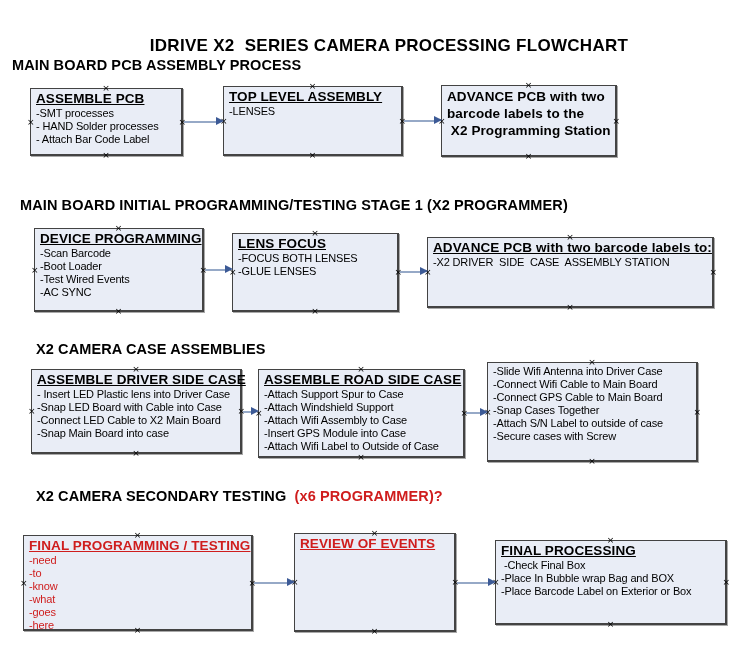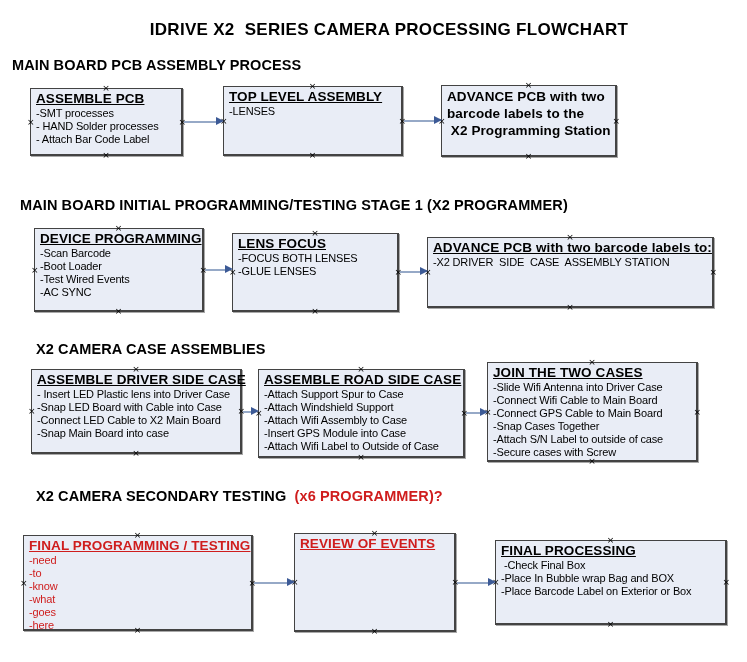--- a/index.html
+++ b/index.html
@@ -2,21 +2,21 @@
 <html style="--red-text: #cf1d1d; --box-fill: #e9edf6; --box-border: #434343; --connector-line: #96a9c7; --connector-arrow: #3c5a96;"><head>
 <meta charset="utf-8">
 <style>
   html,body{margin:0;padding:0;}
   body{
     width:747px;height:662px;position:relative;background:#ffffff;
     font-family:"Liberation Sans","DejaVu Sans",sans-serif;color:#000;
     overflow:hidden;
   }
   .page-title{
-    position:absolute;left:0;right:0;top:20px;text-align:center;
+    position:absolute;left:0;right:0;top:36px;text-align:center;
     font-size:17px;font-weight:bold;letter-spacing:.3px;white-space:pre;padding-left:31px;
   }
   .section-header{
     position:absolute;font-size:14.5px;font-weight:bold;letter-spacing:.1px;white-space:pre;
   }
   .section-header .red{color:var(--red-text);}
   .box{
     position:absolute;background:var(--box-fill);
     border:1px solid var(--box-border);border-right-width:2px;border-bottom-width:2px;
     box-shadow:1px 1px 0 #a9a9a9;
@@ -146,21 +146,20 @@
       <div class="box-line">-Attach Wifi Assembly to Case</div>
       <div class="box-line">-Insert GPS Module into Case</div>
       <div class="box-line">-Attach Wifi Label to Outside of Case</div>
     </div>
 <span class="anchor anchor-top">×</span>
     <span class="anchor anchor-bottom">×</span>
     <span class="anchor anchor-left">×</span>
     <span class="anchor anchor-right">×</span>
   </div>
 <div class="box" style="left:487px;top:362px;width:211px;height:100px">
-  <div class="box-title">JOIN THE TWO CASES</div>
   <div class="box-items">
       <div class="box-line">-Slide Wifi Antenna into Driver Case</div>
       <div class="box-line">-Connect Wifi Cable to Main Board</div>
       <div class="box-line">-Connect GPS Cable to Main Board</div>
       <div class="box-line">-Snap Cases Together</div>
       <div class="box-line">-Attach S/N Label to outside of case</div>
       <div class="box-line">-Secure cases with Screw</div>
     </div>
 <span class="anchor anchor-top">×</span>
     <span class="anchor anchor-bottom">×</span>

